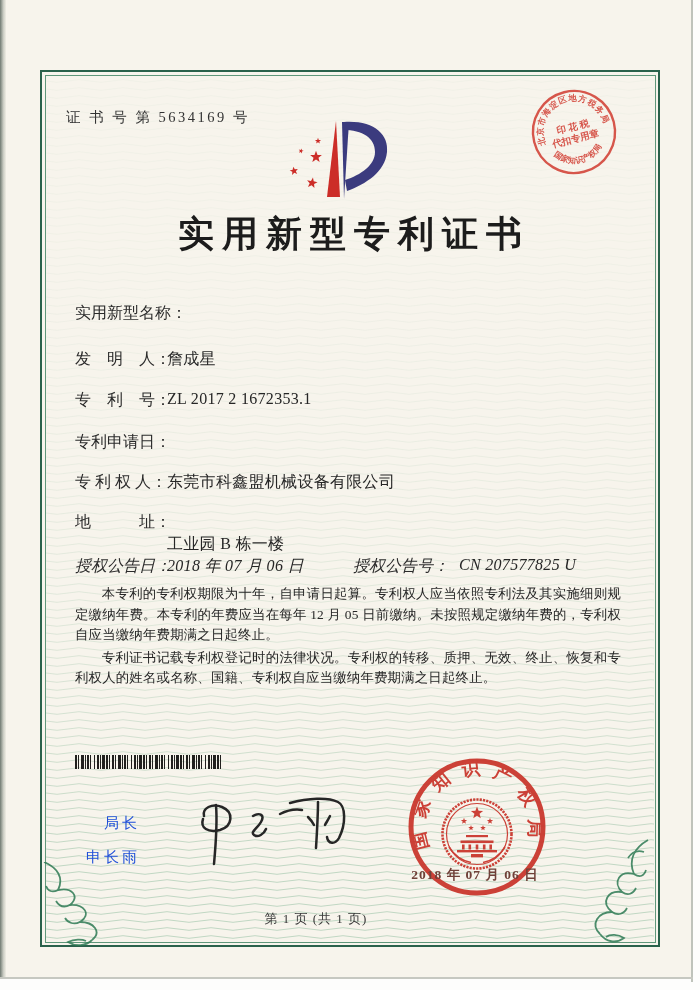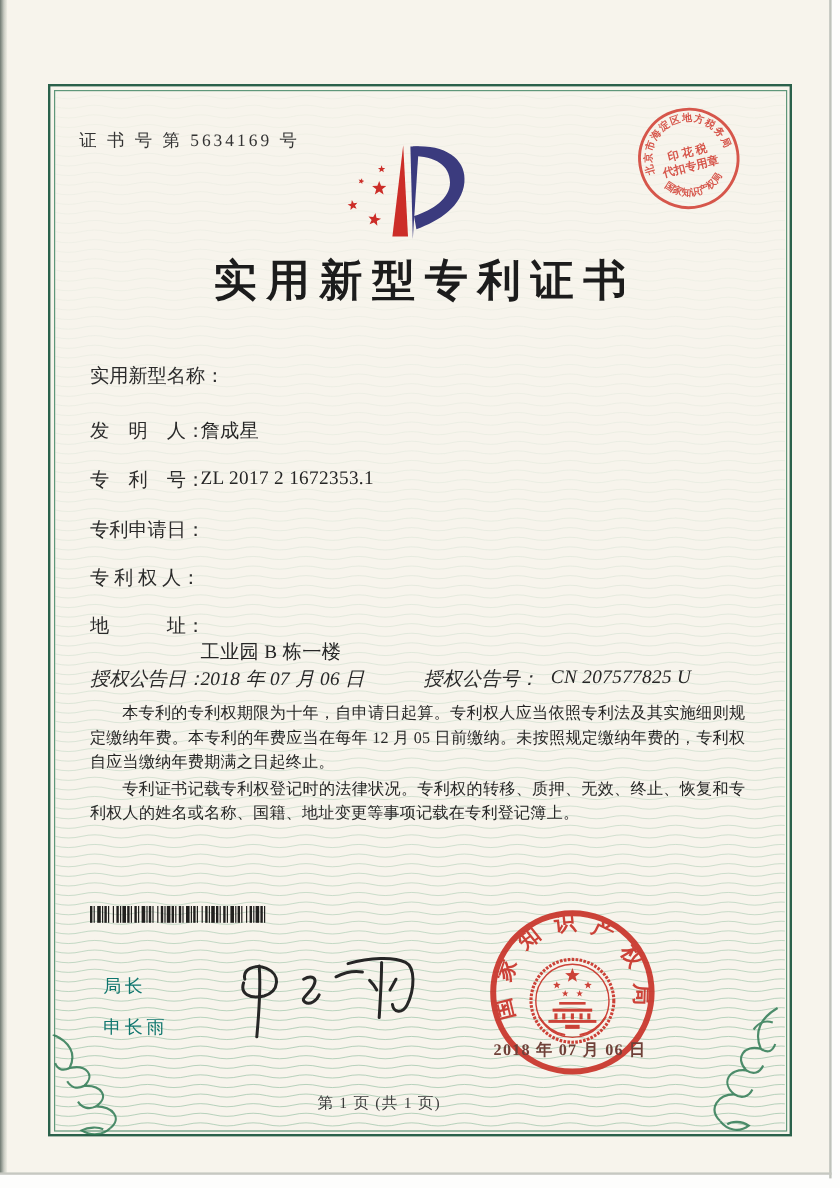--- a/index.html
+++ b/index.html
@@ -29,21 +29,21 @@
   .val{color:#262626;letter-spacing:.3px;}
   .grant-right{position:absolute;left:278px;top:0;display:flex;}
   .grant-right .lbl{width:auto;flex:0 0 auto;margin-right:10px;}
 
   .paras{position:absolute;left:75px;top:584px;width:546px;}
   .paras p{margin:0 0 2px 0;font-size:13.4px;line-height:20.6px;
     text-align:justify;text-indent:2em;color:#262626;letter-spacing:.2px;}
 
   #barcode{position:absolute;left:75px;top:755px;height:14px;display:flex;align-items:stretch;}
 
-  .signer{position:absolute;left:86px;top:806px;font-size:15px;letter-spacing:3px;color:#0f766e;line-height:34px;}
+  .signer{position:absolute;left:86px;top:806px;font-size:15px;letter-spacing:3px;color:#1d4ed8;line-height:34px;text-align:right;}
   .sig-svg{position:absolute;left:150px;top:772px;}
 
   .seal-svg{position:absolute;left:407px;top:757px;}
   .seal-date{position:absolute;left:400px;top:866px;width:150px;text-align:center;
     font-size:13.5px;letter-spacing:1px;color:#6f4038;font-weight:600;}
 
   .footer{position:absolute;left:226px;top:910px;width:180px;text-align:center;
     font-size:13px;color:#3a3a3a;letter-spacing:1px;}
 
   .stamp-svg{position:absolute;left:522px;top:80px;opacity:.92;}
@@ -207,39 +207,40 @@
   </div>
   <div class="row" style="left:75px;top:390px;">
     <span class="lbl">专　利　号：</span>
     <span class="val">ZL 2017 2 1672353.1</span>
   </div>
   <div class="row" style="left:75px;top:432px;">
     <span class="lbl">专利申请日：</span>
   </div>
   <div class="row" style="left:75px;top:472px;">
     <span class="lbl">专 利 权 人：</span>
+    <span class="val">东莞市科鑫盟机械设备有限公司</span>
   </div>
   <div class="row" style="left:75px;top:512px;">
     <span class="lbl">地　　　址：</span>
     <span class="val" style="line-height:21px;"><br>
     <span>工业园 B 栋一楼</span></span>
   </div>
   <div class="row" style="left:75px;top:556px;font-style:italic;">
     <span class="lbl">授权公告日：</span>
     <span class="val">2018 年 07 月 06 日</span>
     <span class="grant-right">
       <span class="lbl">授权公告号：</span>
       <span class="val">CN 207577825 U</span>
     </span>
   </div>
 </div>
 
 <div class="paras">
   <p>本专利的专利权期限为十年，自申请日起算。专利权人应当依照专利法及其实施细则规定缴纳年费。本专利的年费应当在每年 12 月 05 日前缴纳。未按照规定缴纳年费的，专利权自应当缴纳年费期满之日起终止。</p>
-  <p>专利证书记载专利权登记时的法律状况。专利权的转移、质押、无效、终止、恢复和专利权人的姓名或名称、国籍、地址变更等事项记载在专利登记簿上。</p>
+  <p>专利证书记载专利权登记时的法律状况。专利权的转移、质押、无效、终止、恢复和专利权人的姓名或名称、国籍、专利权自应当缴纳年费期满之日起终止。</p>
 </div>
 
 <div id="barcode">
     <div style="width:2px;background:#21201e"></div>
     <div style="width:1px;background:transparent"></div>
     <div style="width:1px;background:#21201e"></div>
     <div style="width:2px;background:transparent"></div>
     <div style="width:3px;background:#21201e"></div>
     <div style="width:1px;background:transparent"></div>
     <div style="width:1px;background:#21201e"></div>

